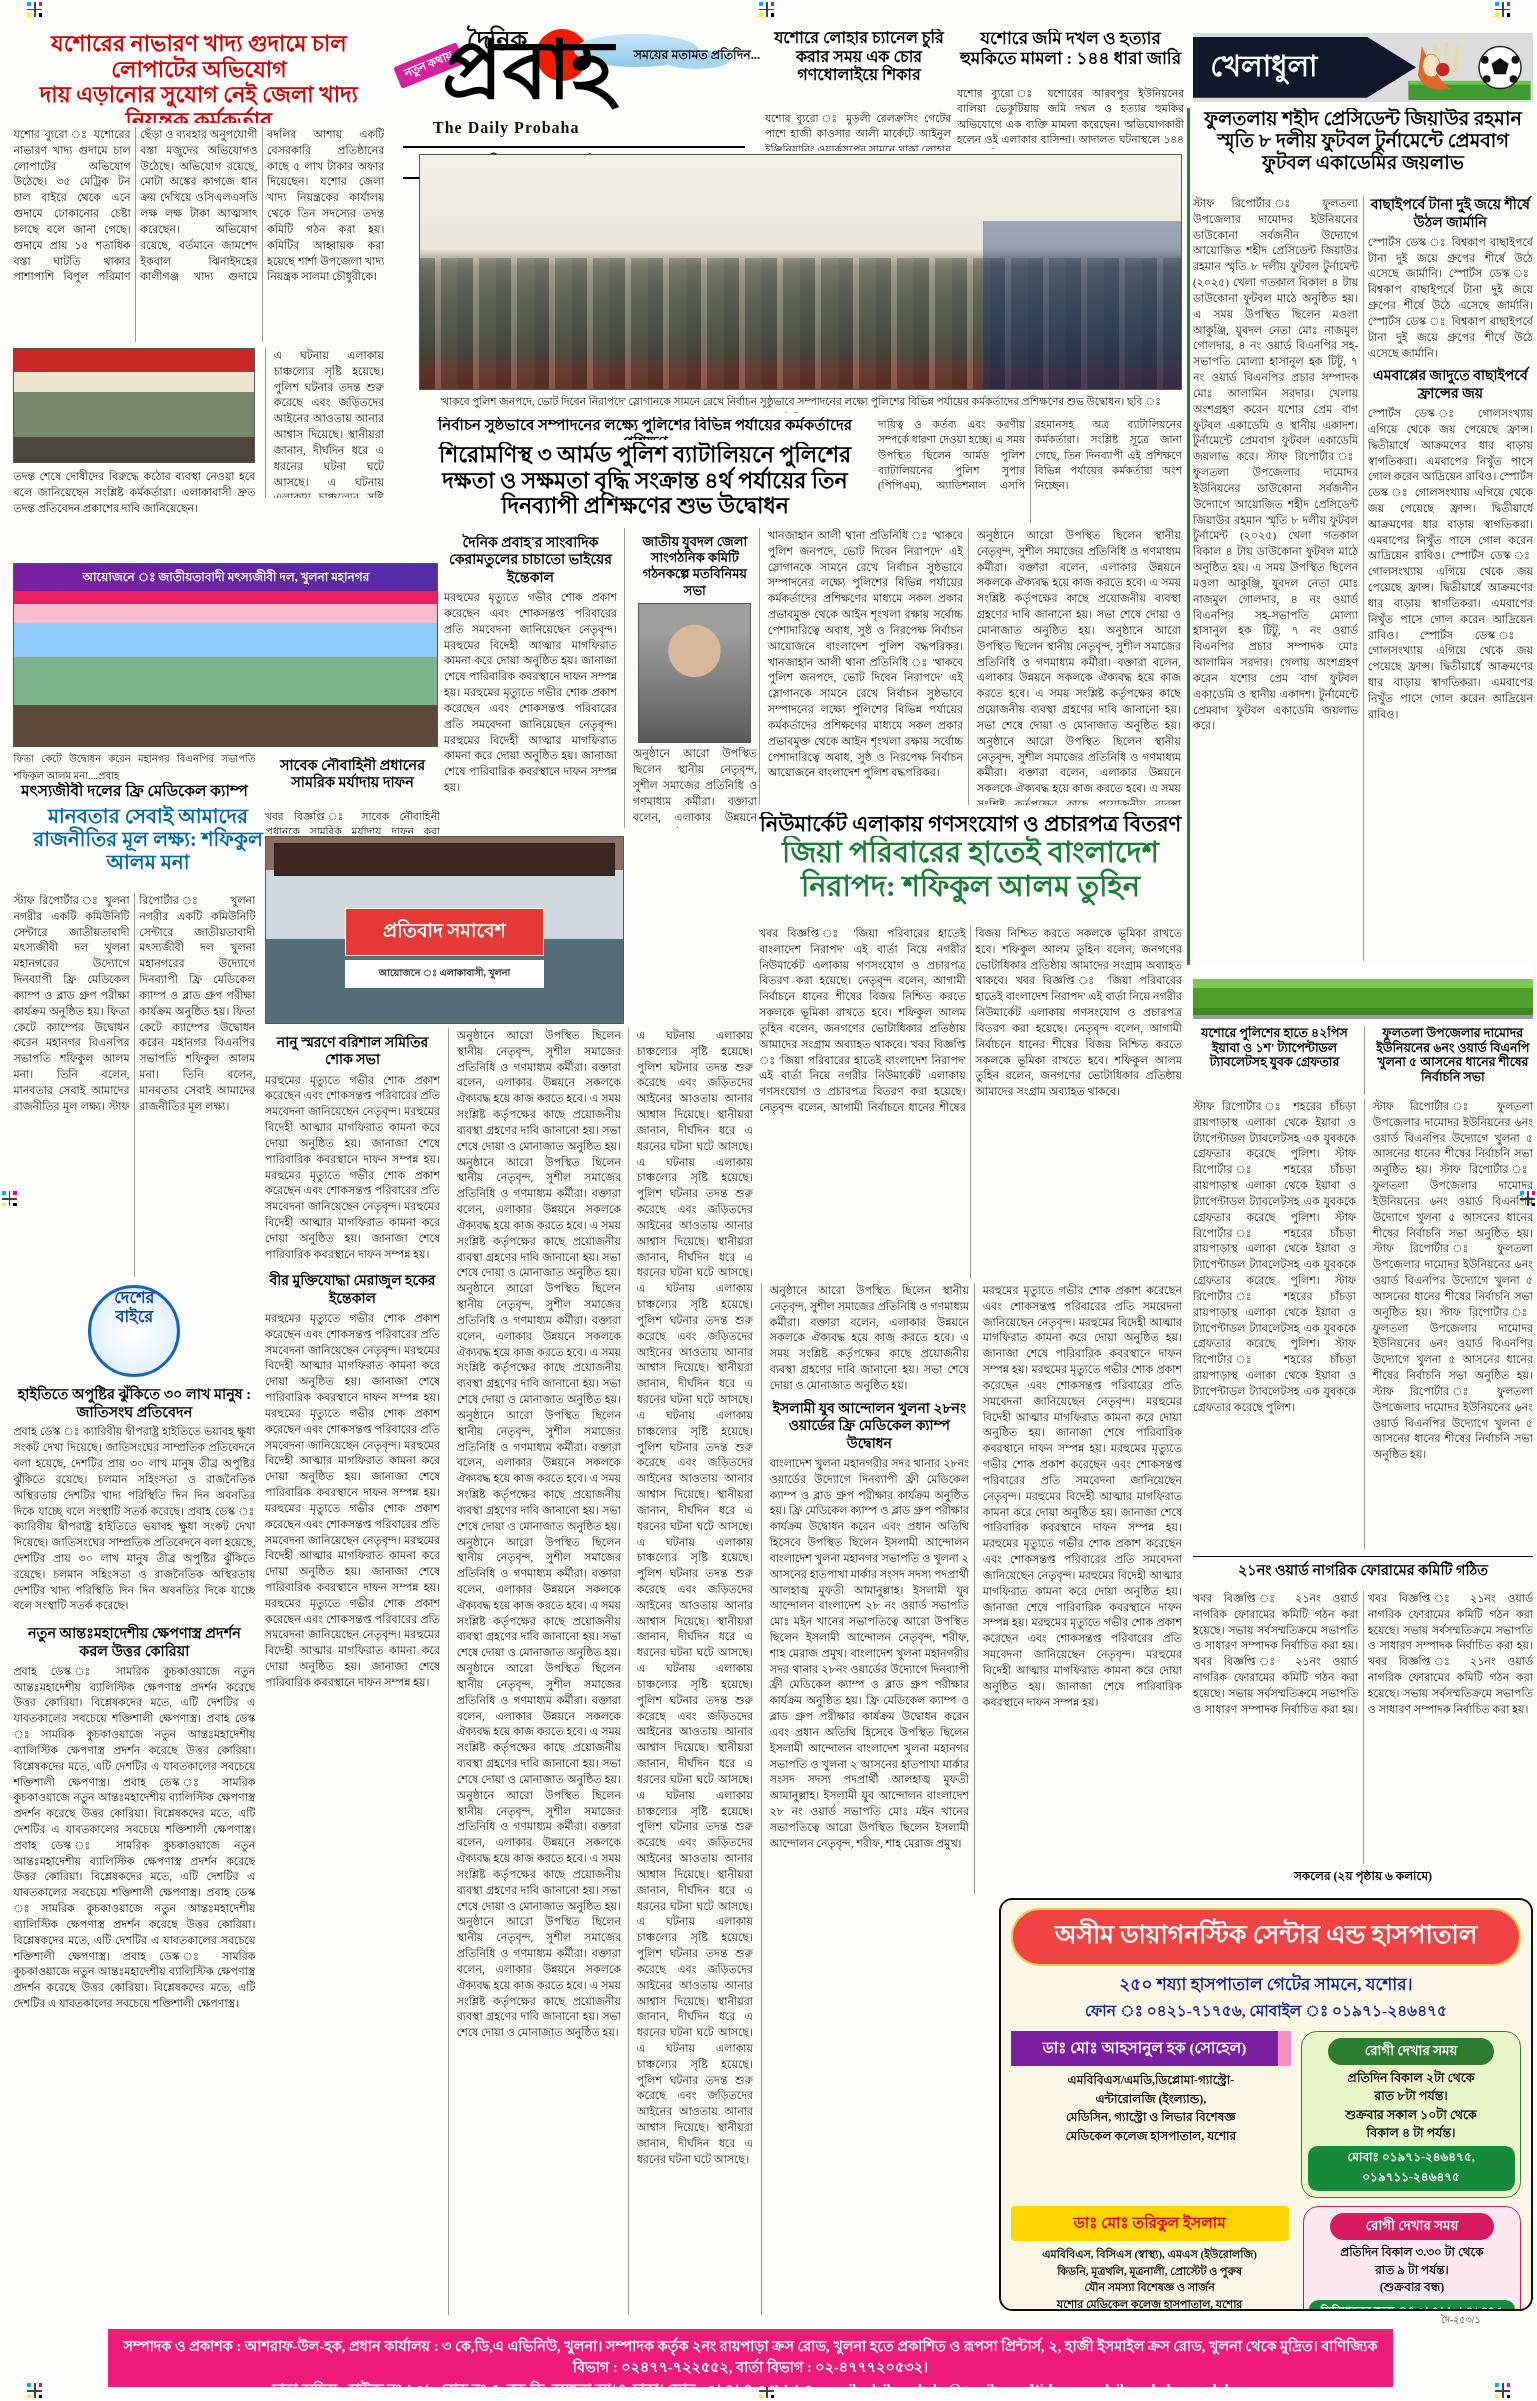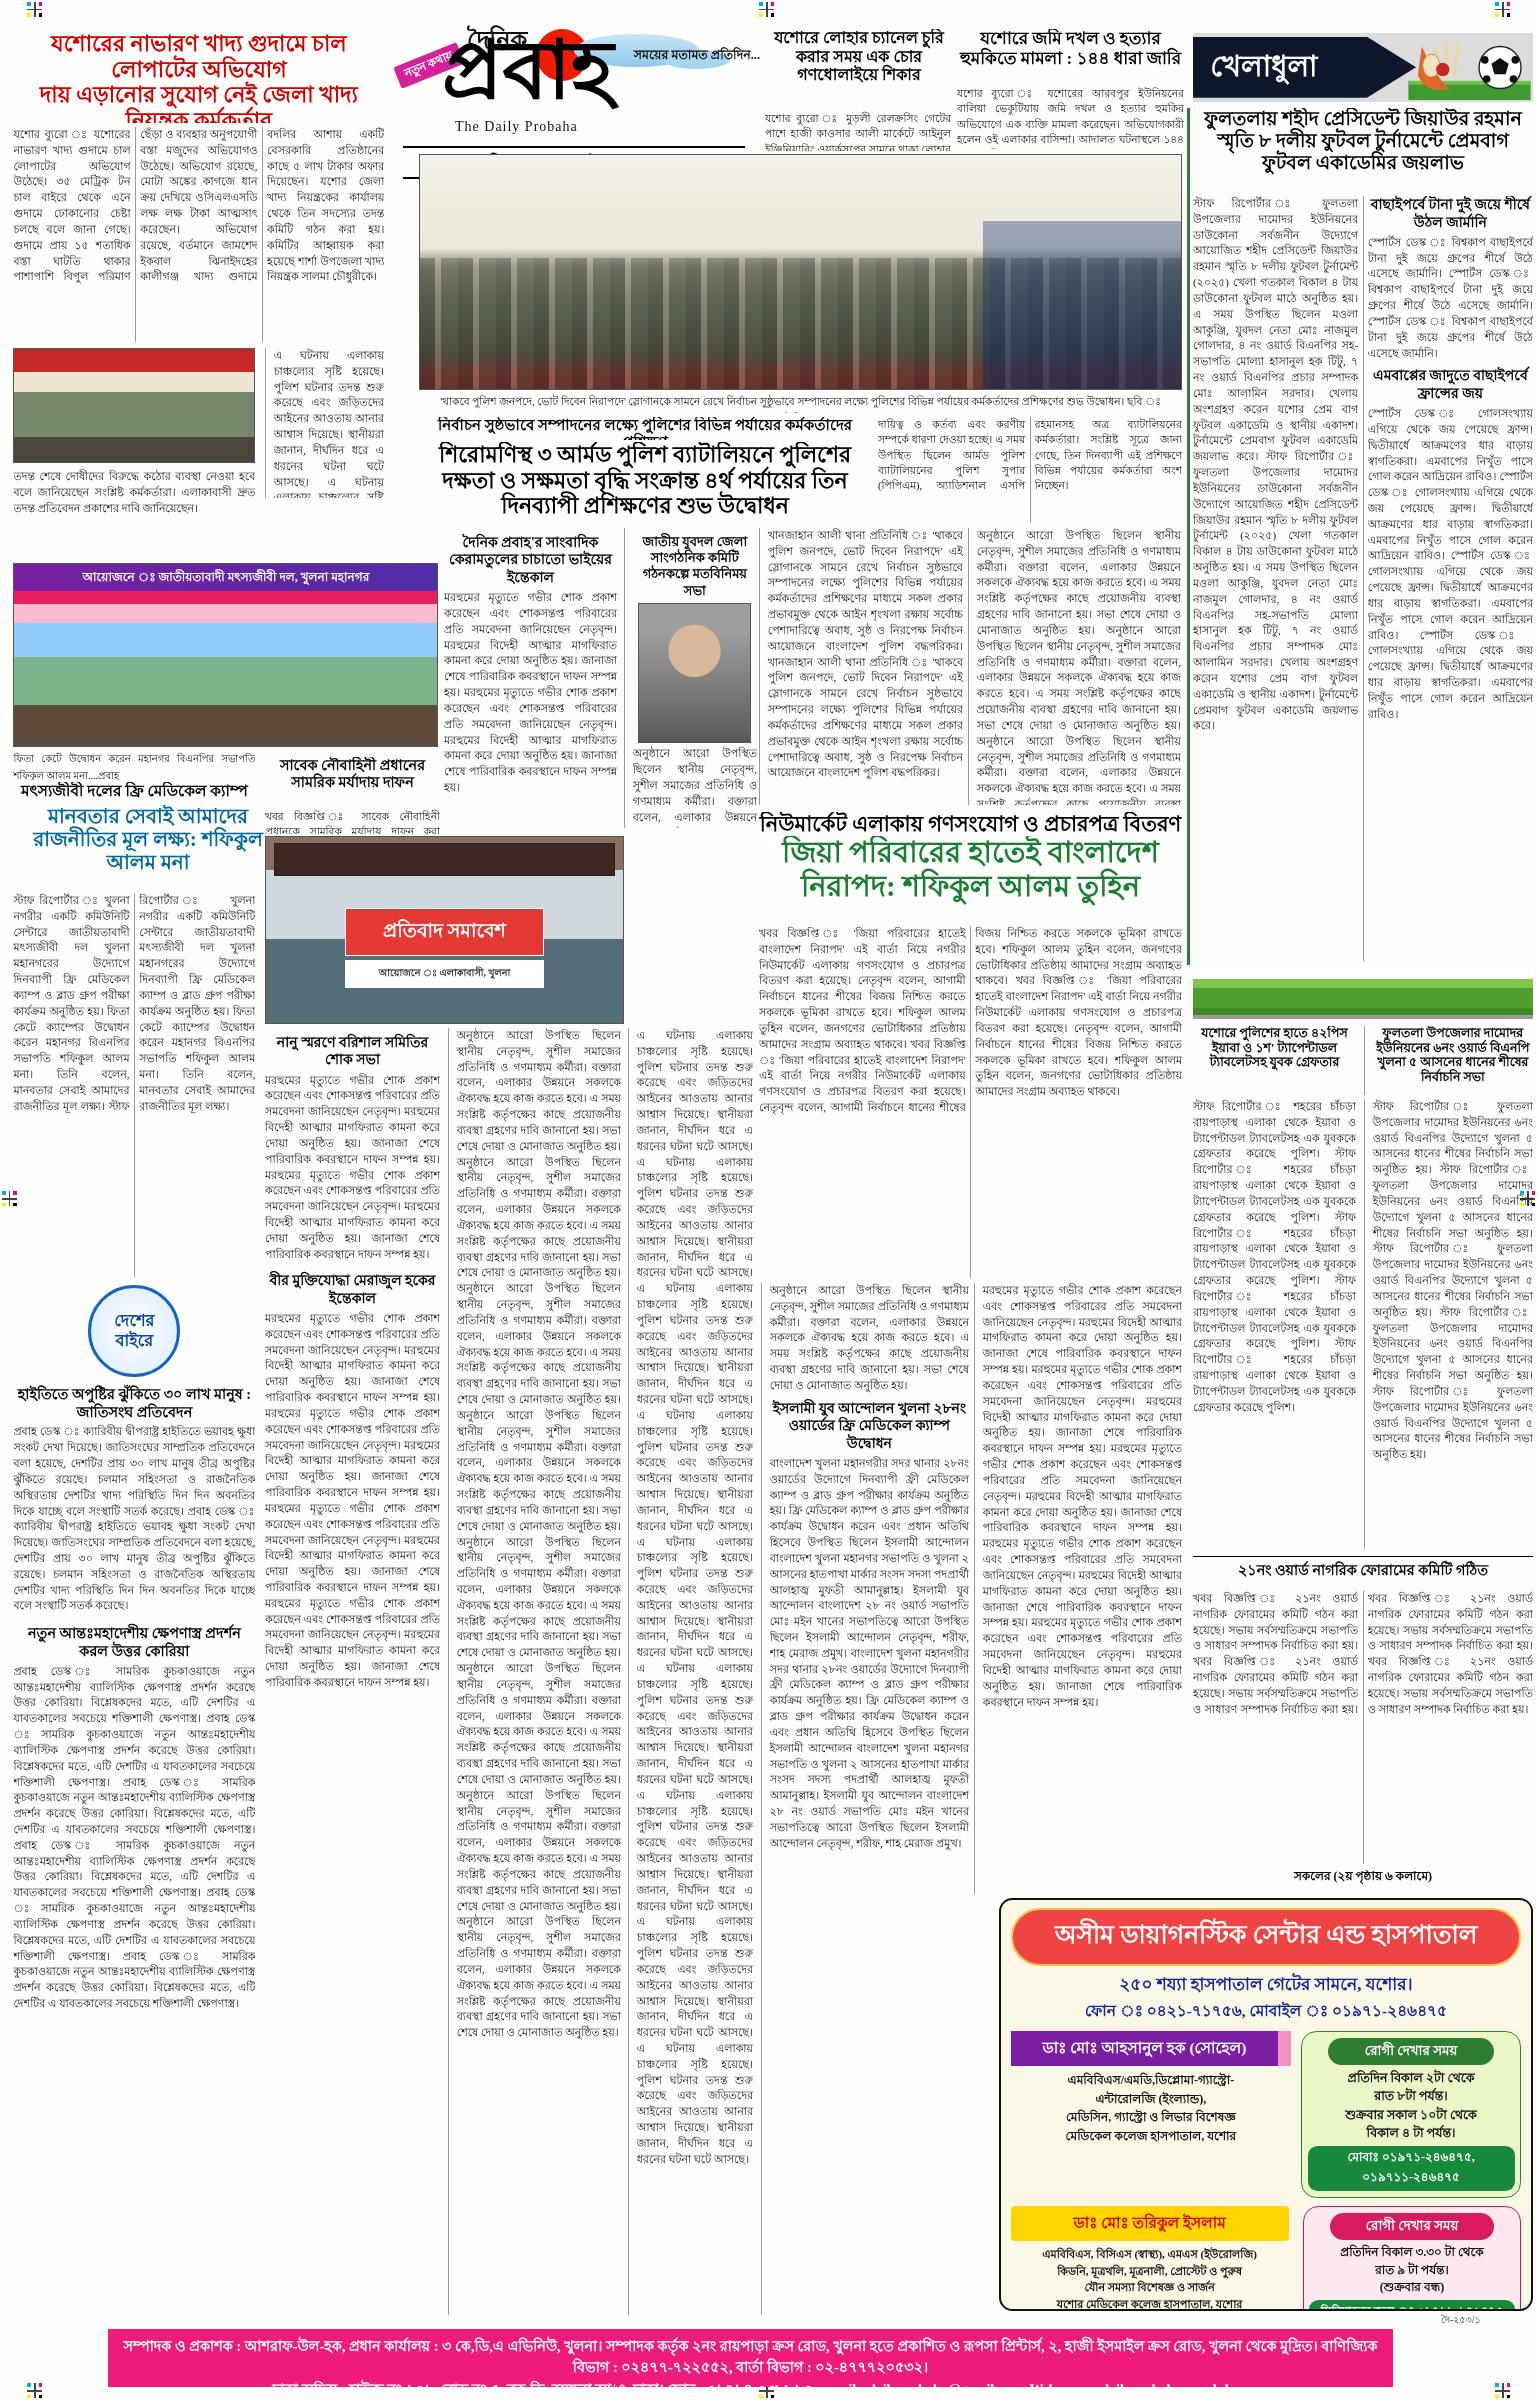--- a/index.html
+++ b/index.html
@@ -80,21 +80,21 @@
 <div class="abs bt c3" style="left:13.4px;top:127px;width:371px;height:215px">যশোর ব্যুরো ঃ যশোরের নাভারণ খাদ্য গুদামে চাল লোপাটের অভিযোগ উঠেছে। ৩৫ মেট্রিক টন চাল বাইরে থেকে এনে গুদামে ঢোকানোর চেষ্টা চলছে বলে জানা গেছে। গুদামে প্রায় ১৫ শতাধিক বস্তা ঘাটতি থাকার পাশাপাশি বিপুল পরিমাণ ছেঁড়া ও ব্যবহার অনুপযোগী বস্তা মজুদের অভিযোগও উঠেছে। অভিযোগ রয়েছে, মোটা অঙ্কের কাগজে ধান ক্রয় দেখিয়ে ওসিএলএসডি লক্ষ লক্ষ টাকা আত্মসাৎ করেছেন। অভিযোগ রয়েছে, বর্তমানে জামশেদ ইকবাল ঝিনাইদহের কালীগঞ্জ খাদ্য গুদামে বদলির আশায় একটি বেসরকারি প্রতিষ্ঠানের কাছে ৫ লাখ টাকার অফার দিয়েছেন। যশোর জেলা খাদ্য নিয়ন্ত্রকের কার্যালয় থেকে তিন সদস্যের তদন্ত কমিটি গঠন করা হয়। কমিটির আহ্বায়ক করা হয়েছে শার্শা উপজেলা খাদ্য নিয়ন্ত্রক সালমা চৌধুরীকে।</div>
 
 <div class="abs" style="left:382px;top:21px;width:380px;height:123px">
   <div class="abs" style="left:154px;top:7.7px;width:52px;height:52px;border-radius:50%;background:#ee1c00"></div>
   <div class="abs" style="left:192px;top:13.4px;width:125px;height:33px;border-radius:50%;background:linear-gradient(180deg,#c7e6f7,#8ec9e8)"></div>
   <div class="abs" style="left:281px;top:29px;width:67px;height:19px;border-radius:50%;background:#a8d5ef"></div>
   <div class="abs" style="left:13.4px;top:33px;background:#d6219c;color:#fff;font-size:11.5px;font-weight:bold;padding:1.9px 8.6px;border-radius:2.9px;transform:rotate(-22deg)">নতুন কথায়</div>
   <div class="abs" style="left:85px;top:0;font-size:24px;font-weight:800">দৈনিক</div>
   <div class="abs" style="right:1.9px;top:25px;font-size:12.5px;font-weight:bold">সময়ের মতামত প্রতিদিন...</div>
   <div class="abs" style="left:60px;top:9.6px;font-size:81px;font-weight:900;line-height:1;color:#000;z-index:2">প্রবাহ</div>
-  <div class="abs" style="left:73px;top:98px;font-size:14px;font-weight:normal;letter-spacing:1px;z-index:2">The Daily Probaha</div>
+  <div class="abs" style="left:51px;top:98px;font-size:16px;font-weight:bold;letter-spacing:1px;z-index:2">The Daily Probaha</div>
 </div>
 <div class="abs" style="left:403px;top:146px;width:342px;height:33px;border-top:2.9px solid #000;border-bottom:2.9px solid #000;text-align:center;font-size:16.3px;font-weight:bold;line-height:29px">রবিবার ■ ১২ অক্টোবর ২০২৫</div>
 
 <div class="abs hd" style="left:767px;top:29px;width:184px;height:81px;font-size:16px">যশোরে লোহার চ্যানেল চুরি করার সময় এক চোর গণধোলাইয়ে শিকার</div>
 <div class="abs bt" style="left:765px;top:111px;width:186px;height:40px;font-size:10.6px">যশোর ব্যুরো ঃ মুড়লী রেলক্রসিং গেটের পাশে হাজী কাওসার আলী মার্কেটে আইনুল ইঞ্জিনিয়ারিং ওয়ার্কসপের সামনে থাকা লোহার চ্যানেল চুরি করে ইজিবাইকে তুলে নেওয়ার সময় নৈশপ্রহরীসহ স্থানীয় লোকজন এক চোরকে ধরে গণধোলাই দিয়েছে। সে যশোর শহরের বাসিন্দা।</div>
 <div class="abs hd" style="left:957px;top:29px;width:227px;height:56px;font-size:17px">যশোরে জমি দখল ও হত্যার হুমকিতে মামলা : ১৪৪ ধারা জারি</div>
 <div class="abs bt" style="left:957px;top:86px;width:227px;height:63px;font-size:10.6px">যশোর ব্যুরো ঃ যশোরের আরবপুর ইউনিয়নের বালিয়া ভেকুটিয়ায় জমি দখল ও হত্যার হুমকির অভিযোগে এক ব্যক্তি মামলা করেছেন। অভিযোগকারী হলেন ওই এলাকার বাসিন্দা। আদালত ঘটনাস্থলে ১৪৪ ধারা জারি করেছেন।</div>
 
 <div class="ph" style="left:419px;top:154px;width:763px;height:236px;background:linear-gradient(180deg,#f4f1e9 0%,#eae6da 40%,#b9b4a4 44%,#8f8d7e 48%,#6f7263 60%,#5d6354 72%,#55493f 86%,#7a2f2b 93%,#6e2823 100%)">
   <div class="abs" style="left:0;bottom:0;width:100%;height:56%;background:repeating-linear-gradient(90deg,rgba(40,50,40,.35) 0 15.4px,rgba(210,200,180,.28) 15.4px 21px,rgba(70,80,60,.35) 21px 38px)"></div>
@@ -123,21 +123,21 @@
 <div class="ph" style="left:13.4px;top:563px;width:425px;height:184px">
   <div style="height:27px;background:linear-gradient(90deg,#7b1fa2,#512da8);color:#fff;font-size:12px;font-weight:bold;text-align:center;line-height:27px">আয়োজনে ঃ জাতীয়তাবাদী মৎস্যজীবী দল, খুলনা মহানগর</div>
   <div style="height:158px;background:linear-gradient(180deg,#e91e63 0 8%,#f8bbd0 8% 20%,#90caf9 20% 42%,#7cb38a 42% 72%,#5d4a3a 72% 100%)"></div>
 </div>
 <div class="abs" style="left:13.4px;top:751px;width:242px;height:29px;font-size:10px;text-align:justify;overflow:hidden">ফিতা কেটে উদ্বোধন করেন মহানগর বিএনপির সভাপতি শফিকুল আলম মনা....প্রবাহ</div>
 <div class="abs hd" style="left:13.4px;top:782px;width:242px;height:21px;font-size:15.4px">মৎস্যজীবী দলের ফ্রি মেডিকেল ক্যাম্প</div>
 <div class="abs hd" style="left:27px;top:805px;width:242px;height:85px;font-size:20px;color:#0369a1">মানবতার সেবাই আ‌মাদের রাজনীতির মূল লক্ষ্য: শফিকুল আলম মনা</div>
 <div class="abs bt c2" style="left:13.4px;top:893px;width:242px;height:384px">স্টাফ রিপোর্টার ঃ খুলনা নগরীর একটি কমিউনিটি সেন্টারে জাতীয়তাবাদী মৎস্যজীবী দল খুলনা মহানগরের উদ্যোগে দিনব্যাপী ফ্রি মেডিকেল ক্যাম্প ও ব্লাড গ্রুপ পরীক্ষা কার্যক্রম অনুষ্ঠিত হয়। ফিতা কেটে ক্যাম্পের উদ্বোধন করেন মহানগর বিএনপির সভাপতি শফিকুল আলম মনা। তিনি বলেন, মানবতার সেবাই আমাদের রাজনীতির মূল লক্ষ্য। স্টাফ রিপোর্টার ঃ খুলনা নগরীর একটি কমিউনিটি সেন্টারে জাতীয়তাবাদী মৎস্যজীবী দল খুলনা মহানগরের উদ্যোগে দিনব্যাপী ফ্রি মেডিকেল ক্যাম্প ও ব্লাড গ্রুপ পরীক্ষা কার্যক্রম অনুষ্ঠিত হয়। ফিতা কেটে ক্যাম্পের উদ্বোধন করেন মহানগর বিএনপির সভাপতি শফিকুল আলম মনা। তিনি বলেন, মানবতার সেবাই আমাদের রাজনীতির মূল লক্ষ্য।</div>
 
 <div class="abs" style="left:13.4px;top:1283px;width:242px;height:1026px;overflow:hidden">
-  <div style="width:92px;height:92px;margin:1.9px auto 7.7px;border-radius:50%;border:3.8px solid #1565c0;background:radial-gradient(#ffffff,#d8eafc);display:flex;align-items:center;justify-content:center">
+  <div style="width:92px;height:92px;margin:1.9px auto 7.7px;border-radius:50%;border:3.8px solid #1565c0;background:radial-gradient(#ffffff,#d8eafc);display:flex;align-items:flex-start;justify-content:center">
     <div class="pre" style="font-size:16.3px;font-weight:bold;color:#0d47a1;text-align:center;line-height:1.2">দেশের
 বাইরে</div>
   </div>
   <div class="sh" style="font-size:14.4px">হাইতিতে অপুষ্টির ঝুঁকিতে ৩০ লাখ মানুষ : জাতিসংঘ প্রতিবেদন</div>
   <div class="bt">প্রবাহ ডেস্ক ঃ ক্যারিবীয় দ্বীপরাষ্ট্র হাইতিতে ভয়াবহ ক্ষুধা সংকট দেখা দিয়েছে। জাতিসংঘের সাম্প্রতিক প্রতিবেদনে বলা হয়েছে, দেশটির প্রায় ৩০ লাখ মানুষ তীব্র অপুষ্টির ঝুঁকিতে রয়েছে। চলমান সহিংসতা ও রাজনৈতিক অস্থিরতায় দেশটির খাদ্য পরিস্থিতি দিন দিন অবনতির দিকে যাচ্ছে বলে সংস্থাটি সতর্ক করেছে। প্রবাহ ডেস্ক ঃ ক্যারিবীয় দ্বীপরাষ্ট্র হাইতিতে ভয়াবহ ক্ষুধা সংকট দেখা দিয়েছে। জাতিসংঘের সাম্প্রতিক প্রতিবেদনে বলা হয়েছে, দেশটির প্রায় ৩০ লাখ মানুষ তীব্র অপুষ্টির ঝুঁকিতে রয়েছে। চলমান সহিংসতা ও রাজনৈতিক অস্থিরতায় দেশটির খাদ্য পরিস্থিতি দিন দিন অবনতির দিকে যাচ্ছে বলে সংস্থাটি সতর্ক করেছে।</div>
   <div class="sh" style="font-size:14.4px;margin-top:9.6px">নতুন আন্তঃমহাদেশীয় ক্ষেপণাস্ত্র প্রদর্শন করল উত্তর কোরিয়া</div>
   <div class="bt">প্রবাহ ডেস্ক ঃ সামরিক কুচকাওয়াজে নতুন আন্তঃমহাদেশীয় ব্যালিস্টিক ক্ষেপণাস্ত্র প্রদর্শন করেছে উত্তর কোরিয়া। বিশ্লেষকদের মতে, এটি দেশটির এ যাবতকালের সবচেয়ে শক্তিশালী ক্ষেপণাস্ত্র। প্রবাহ ডেস্ক ঃ সামরিক কুচকাওয়াজে নতুন আন্তঃমহাদেশীয় ব্যালিস্টিক ক্ষেপণাস্ত্র প্রদর্শন করেছে উত্তর কোরিয়া। বিশ্লেষকদের মতে, এটি দেশটির এ যাবতকালের সবচেয়ে শক্তিশালী ক্ষেপণাস্ত্র। প্রবাহ ডেস্ক ঃ সামরিক কুচকাওয়াজে নতুন আন্তঃমহাদেশীয় ব্যালিস্টিক ক্ষেপণাস্ত্র প্রদর্শন করেছে উত্তর কোরিয়া। বিশ্লেষকদের মতে, এটি দেশটির এ যাবতকালের সবচেয়ে শক্তিশালী ক্ষেপণাস্ত্র। প্রবাহ ডেস্ক ঃ সামরিক কুচকাওয়াজে নতুন আন্তঃমহাদেশীয় ব্যালিস্টিক ক্ষেপণাস্ত্র প্রদর্শন করেছে উত্তর কোরিয়া। বিশ্লেষকদের মতে, এটি দেশটির এ যাবতকালের সবচেয়ে শক্তিশালী ক্ষেপণাস্ত্র। প্রবাহ ডেস্ক ঃ সামরিক কুচকাওয়াজে নতুন আন্তঃমহাদেশীয় ব্যালিস্টিক ক্ষেপণাস্ত্র প্রদর্শন করেছে উত্তর কোরিয়া। বিশ্লেষকদের মতে, এটি দেশটির এ যাবতকালের সবচেয়ে শক্তিশালী ক্ষেপণাস্ত্র। প্রবাহ ডেস্ক ঃ সামরিক কুচকাওয়াজে নতুন আন্তঃমহাদেশীয় ব্যালিস্টিক ক্ষেপণাস্ত্র প্রদর্শন করেছে উত্তর কোরিয়া। বিশ্লেষকদের মতে, এটি দেশটির এ যাবতকালের সবচেয়ে শক্তিশালী ক্ষেপণাস্ত্র।</div>
 </div>
 
 <div class="abs hd" style="left:265px;top:757px;width:175px;height:52px;font-size:14.4px">সাবেক নৌবাহিনী প্রধানের সামরিক মর্যাদায় দাফন</div>

